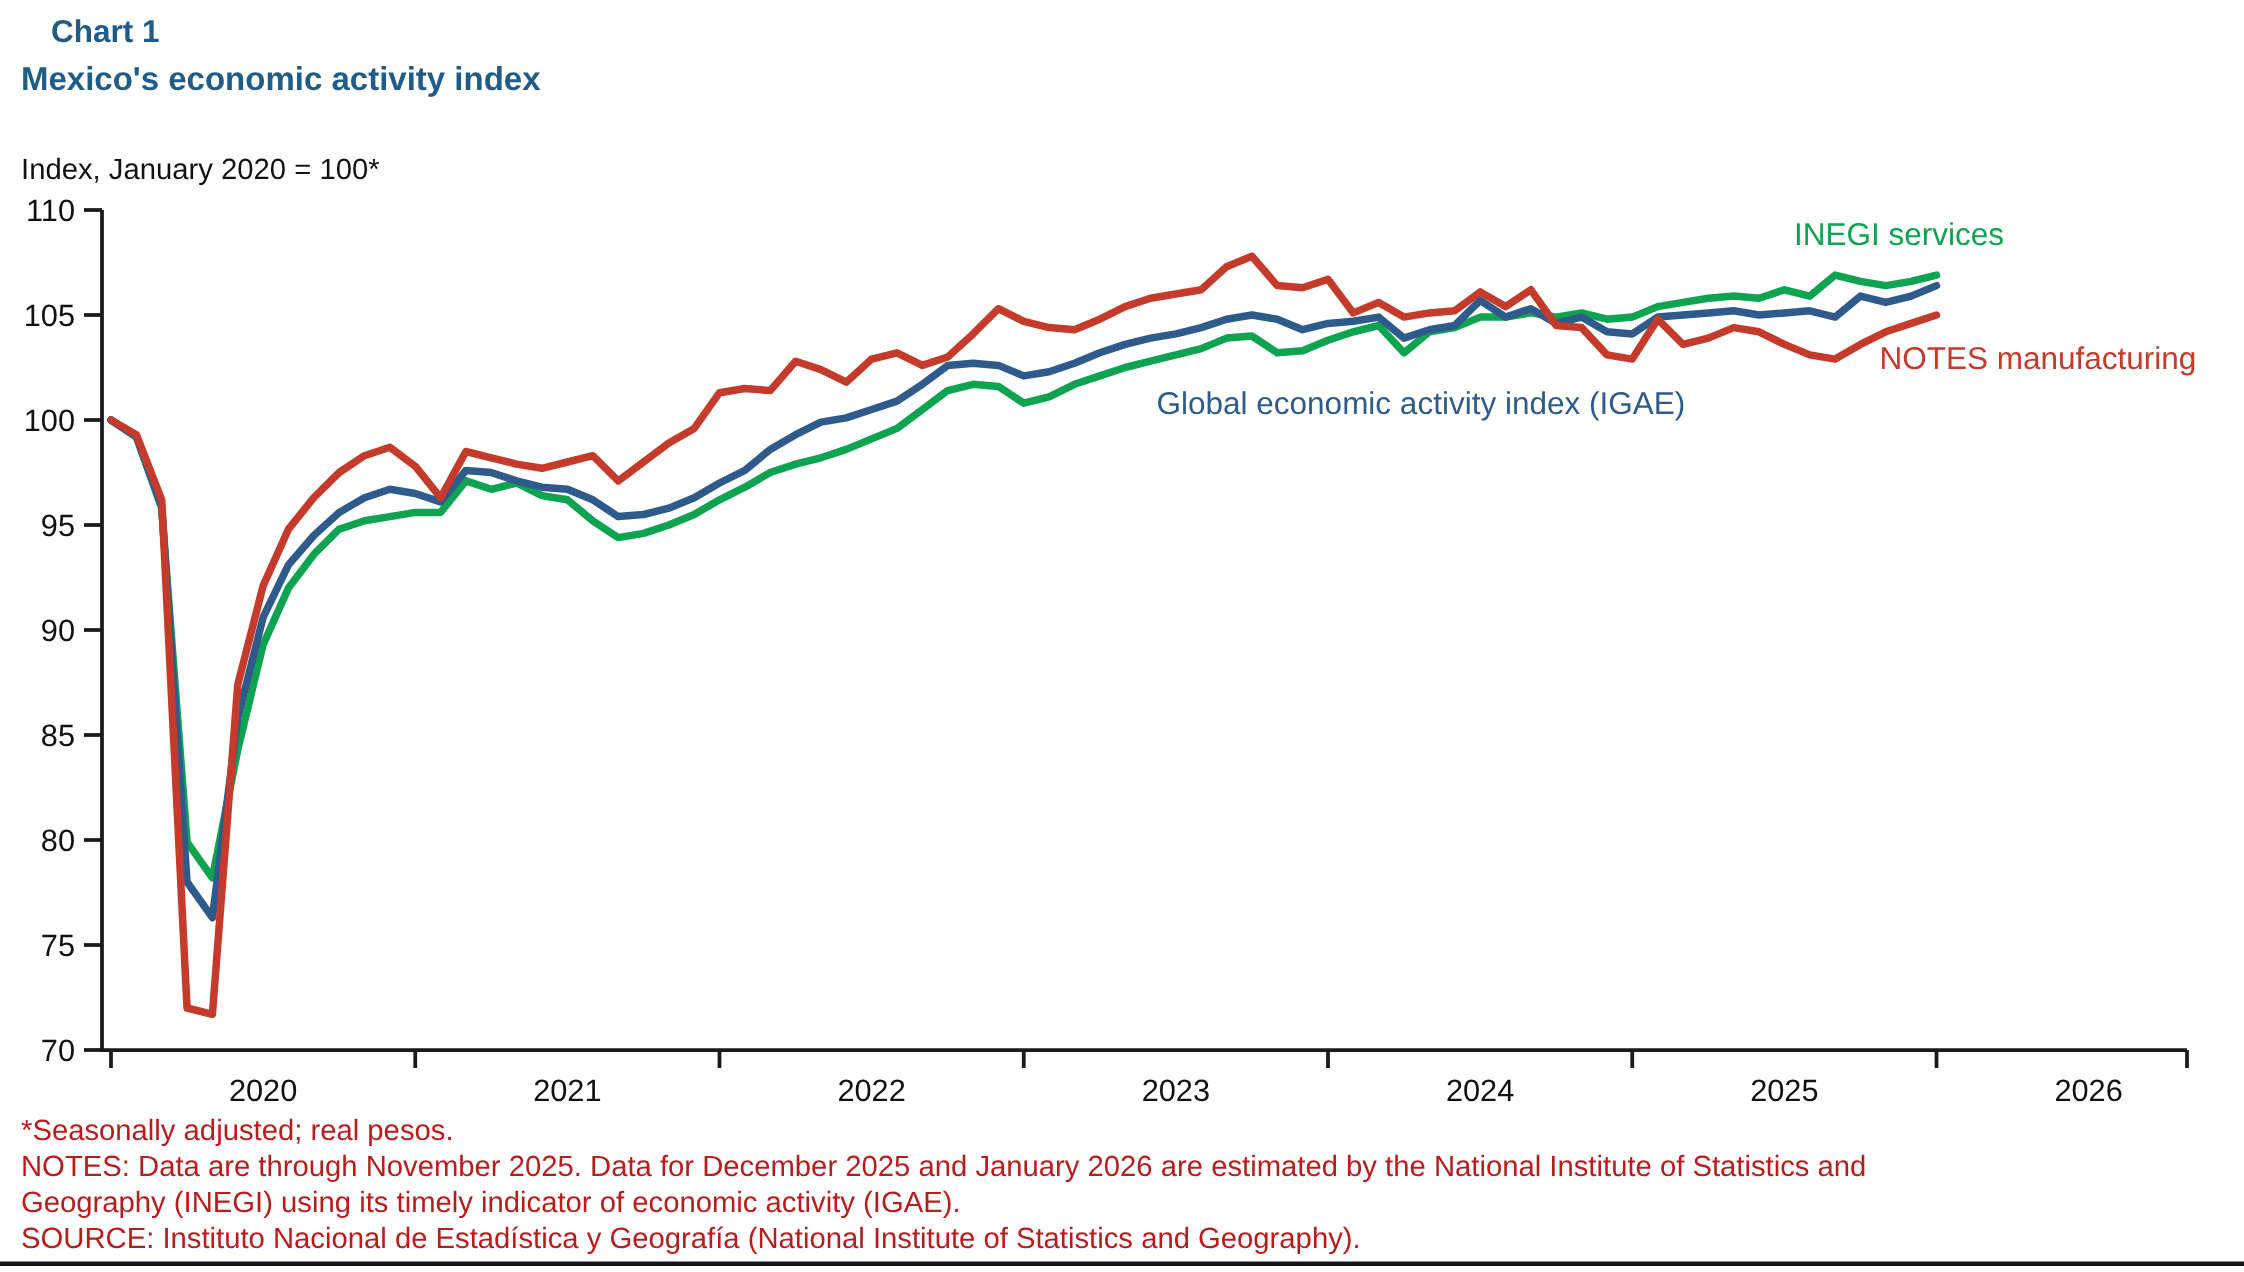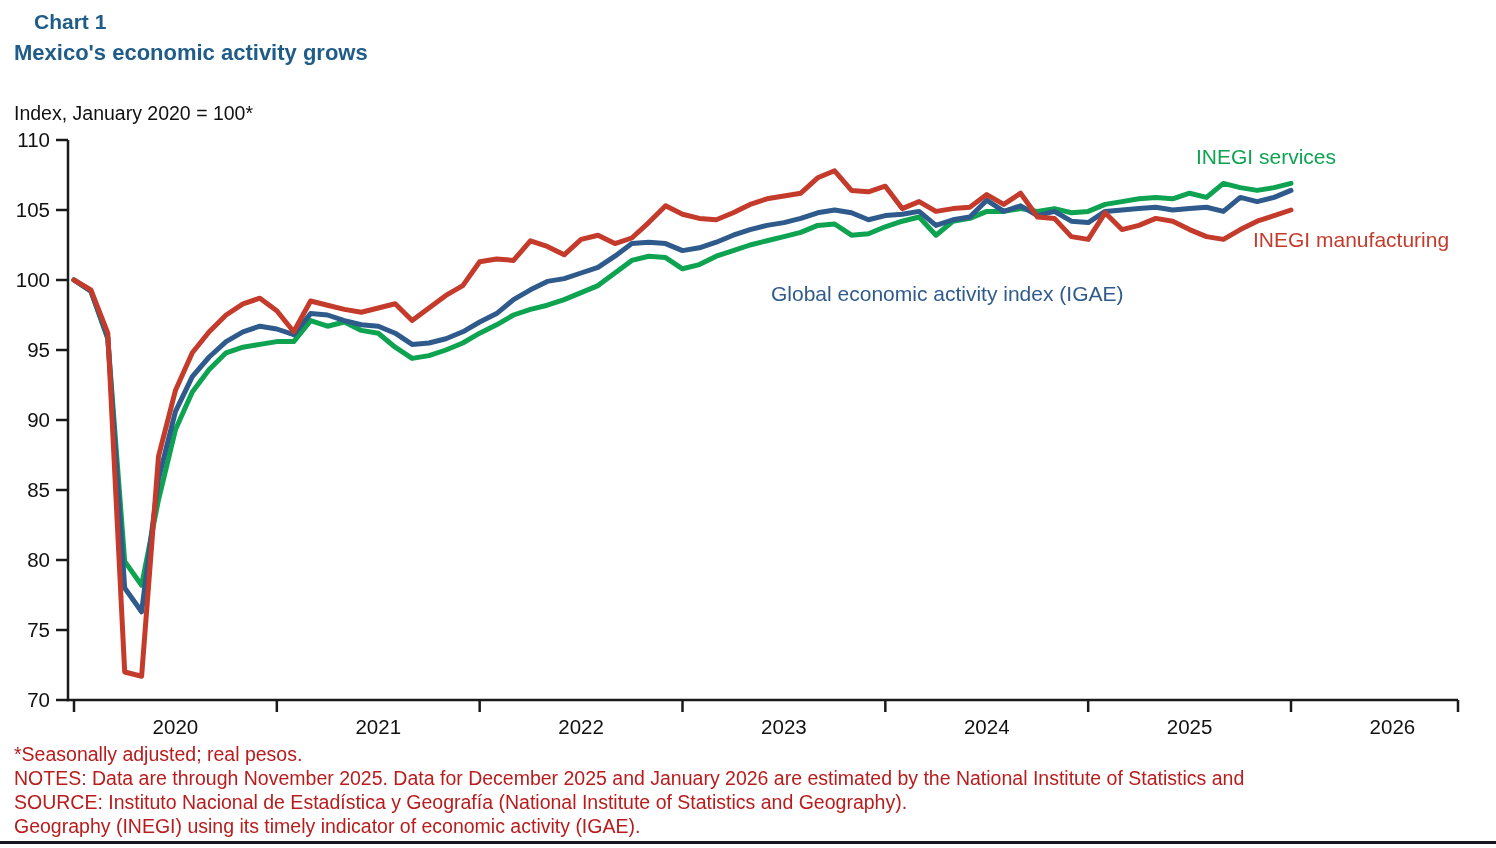--- a/index.html
+++ b/index.html
@@ -8,36 +8,36 @@
 
   .chart-label{position:absolute;left:14px;top:10px;font-size:21px;font-weight:bold;color:#1f5c87;margin-left:20px;}
   .chart-title{position:absolute;left:14px;top:40px;font-size:22px;font-weight:bold;color:#1f5c87;}
   .axis-note{position:absolute;left:14px;top:102px;font-size:19.5px;color:#111;}
 
   #chart-svg{position:absolute;left:0;top:0;}
 
   .series-label{position:absolute;font-size:21px;white-space:nowrap;}
   .lbl-services{left:1196px;top:145px;color:#0da351;}
   .lbl-manufacturing{left:1253px;top:228px;color:#c43b2b;}
-  .lbl-igae{left:771px;top:258px;color:#2f5b8c;margin-top:24px;}
+  .lbl-igae{left:771px;top:258px;color:#2f5b8c;}
 
   .notes{position:absolute;left:14px;top:742px;font-size:19.5px;color:#b91c1c;line-height:24px;}
   .notes div{white-space:nowrap;}
 
   .footer-brand{position:absolute;right:14px;top:817px;font-size:23px;color:#2d2d2d;
                 letter-spacing:0.4px;font-weight:400;}
   .footer-rule{position:absolute;left:0;top:841px;width:1496px;height:3px;background:#14181c;}
 </style>
 </head>
 <body>
 
 <div id="page">
 
   <div class="chart-label">Chart 1</div>
-  <div class="chart-title">Mexico's economic activity grows</div>
+  <div class="chart-title">Mexico's economic activity index</div>
   <div class="axis-note">Index, January 2020 = 100*</div>
 
   <svg id="chart-svg" width="1496" height="744" viewBox="0 0 1496 744">
       <line x1="68" y1="140" x2="68" y2="701.25" stroke="#1a1a1a" stroke-width="2.5"></line>
       <line x1="66.75" y1="700" x2="1458" y2="700" stroke="#1a1a1a" stroke-width="2.5"></line>
       <line x1="56" y1="700" x2="68" y2="700" stroke="#1a1a1a" stroke-width="2.5"></line>
       <text x="50" y="707" text-anchor="end" fill="#111" font-size="20.5px" font-family="&quot;Liberation Sans&quot;, sans-serif">70</text>
       <line x1="56" y1="630" x2="68" y2="630" stroke="#1a1a1a" stroke-width="2.5"></line>
       <text x="50" y="637" text-anchor="end" fill="#111" font-size="20.5px" font-family="&quot;Liberation Sans&quot;, sans-serif">75</text>
       <line x1="56" y1="560" x2="68" y2="560" stroke="#1a1a1a" stroke-width="2.5"></line>
@@ -68,25 +68,25 @@
       <text x="783.9166666666667" y="734" text-anchor="middle" fill="#111" font-size="20.5px" font-family="&quot;Liberation Sans&quot;, sans-serif">2023</text>
       <text x="986.75" y="734" text-anchor="middle" fill="#111" font-size="20.5px" font-family="&quot;Liberation Sans&quot;, sans-serif">2024</text>
       <text x="1189.5833333333335" y="734" text-anchor="middle" fill="#111" font-size="20.5px" font-family="&quot;Liberation Sans&quot;, sans-serif">2025</text>
       <text x="1392.4166666666667" y="734" text-anchor="middle" fill="#111" font-size="20.5px" font-family="&quot;Liberation Sans&quot;, sans-serif">2026</text>
       <polyline points="74.0,280.0 90.9,291.2 107.8,338.8 124.7,561.4 141.6,585.2 158.5,499.8 175.4,429.8 192.3,392.0 209.2,369.6 226.1,352.8 243.0,347.2 259.9,344.4 276.8,341.6 293.7,341.6 310.6,320.6 327.5,326.2 344.4,322.0 361.3,330.4 378.3,333.2 395.2,347.2 412.1,358.4 429.0,355.6 445.9,350.0 462.8,343.0 479.7,333.2 496.6,324.8 513.5,315.0 530.4,309.4 547.3,305.2 564.2,299.6 581.1,292.6 598.0,285.6 614.9,273.0 631.8,260.4 648.7,256.2 665.6,257.6 682.5,268.8 699.4,264.6 716.3,256.2 733.2,250.6 750.1,245.0 767.0,240.8 783.9,236.6 800.8,232.4 817.7,225.4 834.6,224.0 851.5,235.2 868.4,233.8 885.3,226.8 902.2,221.2 919.1,217.0 936.0,235.2 952.9,221.2 969.8,218.4 986.8,211.4 1003.7,211.4 1020.6,208.6 1037.5,211.4 1054.4,208.6 1071.3,212.8 1088.2,211.4 1105.1,204.4 1122.0,201.6 1138.9,198.8 1155.8,197.4 1172.7,198.8 1189.6,193.2 1206.5,197.4 1223.4,183.4 1240.3,187.6 1257.2,190.4 1274.1,187.6 1291.0,183.4" fill="none" stroke="#0da351" stroke-width="5" stroke-linejoin="round" stroke-linecap="round"></polyline>
       <polyline points="74.0,280.0 90.9,291.2 107.8,337.4 124.7,588.0 141.6,611.8 158.5,478.8 175.4,411.6 192.3,376.6 209.2,357.0 226.1,341.6 243.0,331.8 259.9,326.2 276.8,329.0 293.7,334.6 310.6,313.6 327.5,315.0 344.4,320.6 361.3,324.8 378.3,326.2 395.2,333.2 412.1,344.4 429.0,343.0 445.9,338.8 462.8,331.8 479.7,322.0 496.6,313.6 513.5,299.6 530.4,289.8 547.3,281.4 564.2,278.6 581.1,273.0 598.0,267.4 614.9,256.2 631.8,243.6 648.7,242.2 665.6,243.6 682.5,250.6 699.4,247.8 716.3,242.2 733.2,235.2 750.1,229.6 767.0,225.4 783.9,222.6 800.8,218.4 817.7,212.8 834.6,210.0 851.5,212.8 868.4,219.8 885.3,215.6 902.2,214.2 919.1,211.4 936.0,225.4 952.9,219.8 969.8,217.0 986.8,200.2 1003.7,211.4 1020.6,205.8 1037.5,215.6 1054.4,211.4 1071.3,221.2 1088.2,222.6 1105.1,211.4 1122.0,210.0 1138.9,208.6 1155.8,207.2 1172.7,210.0 1189.6,208.6 1206.5,207.2 1223.4,211.4 1240.3,197.4 1257.2,201.6 1274.1,197.4 1291.0,190.4" fill="none" stroke="#2f5b8c" stroke-width="5" stroke-linejoin="round" stroke-linecap="round"></polyline>
       <polyline points="74.0,280.0 90.9,289.8 107.8,333.2 124.7,672.0 141.6,676.2 158.5,456.4 175.4,390.6 192.3,352.8 209.2,331.8 226.1,315.0 243.0,303.8 259.9,298.2 276.8,310.8 293.7,331.8 310.6,301.0 327.5,305.2 344.4,309.4 361.3,312.2 378.3,308.0 395.2,303.8 412.1,320.6 429.0,308.0 445.9,295.4 462.8,285.6 479.7,261.8 496.6,259.0 513.5,260.4 530.4,240.8 547.3,246.4 564.2,254.8 581.1,239.4 598.0,235.2 614.9,243.6 631.8,238.0 648.7,222.6 665.6,205.8 682.5,214.2 699.4,218.4 716.3,219.8 733.2,212.8 750.1,204.4 767.0,198.8 783.9,196.0 800.8,193.2 817.7,177.8 834.6,170.8 851.5,190.4 868.4,191.8 885.3,186.2 902.2,208.6 919.1,201.6 936.0,211.4 952.9,208.6 969.8,207.2 986.8,194.6 1003.7,204.4 1020.6,193.2 1037.5,217.0 1054.4,218.4 1071.3,236.6 1088.2,239.4 1105.1,212.8 1122.0,229.6 1138.9,225.4 1155.8,218.4 1172.7,221.2 1189.6,229.6 1206.5,236.6 1223.4,239.4 1240.3,229.6 1257.2,221.2 1274.1,215.6 1291.0,210.0" fill="none" stroke="#c43b2b" stroke-width="5" stroke-linejoin="round" stroke-linecap="round"></polyline>
     </svg>
 
   <div class="series-label lbl-services">INEGI services</div>
-  <div class="series-label lbl-manufacturing">INEGI manufacturing</div>
+  <div class="series-label lbl-manufacturing">NOTES manufacturing</div>
   <div class="series-label lbl-igae">Global economic activity index (IGAE)</div>
 
   <div class="notes">
     <div>*Seasonally adjusted;  real pesos.</div>
     <div>NOTES: Data are through November 2025. Data for December 2025 and January 2026 are estimated by the National Institute of Statistics and</div>
+    <div>Geography (INEGI) using its timely indicator of economic activity (IGAE).</div>
     <div>SOURCE: Instituto Nacional de Estadística y Geografía (National Institute of Statistics and Geography).</div>
-    <div>Geography (INEGI) using its timely indicator of economic activity (IGAE).</div>
   </div>
 
   <div class="footer-rule"></div>
 
 </div>
 
 </body></html>

